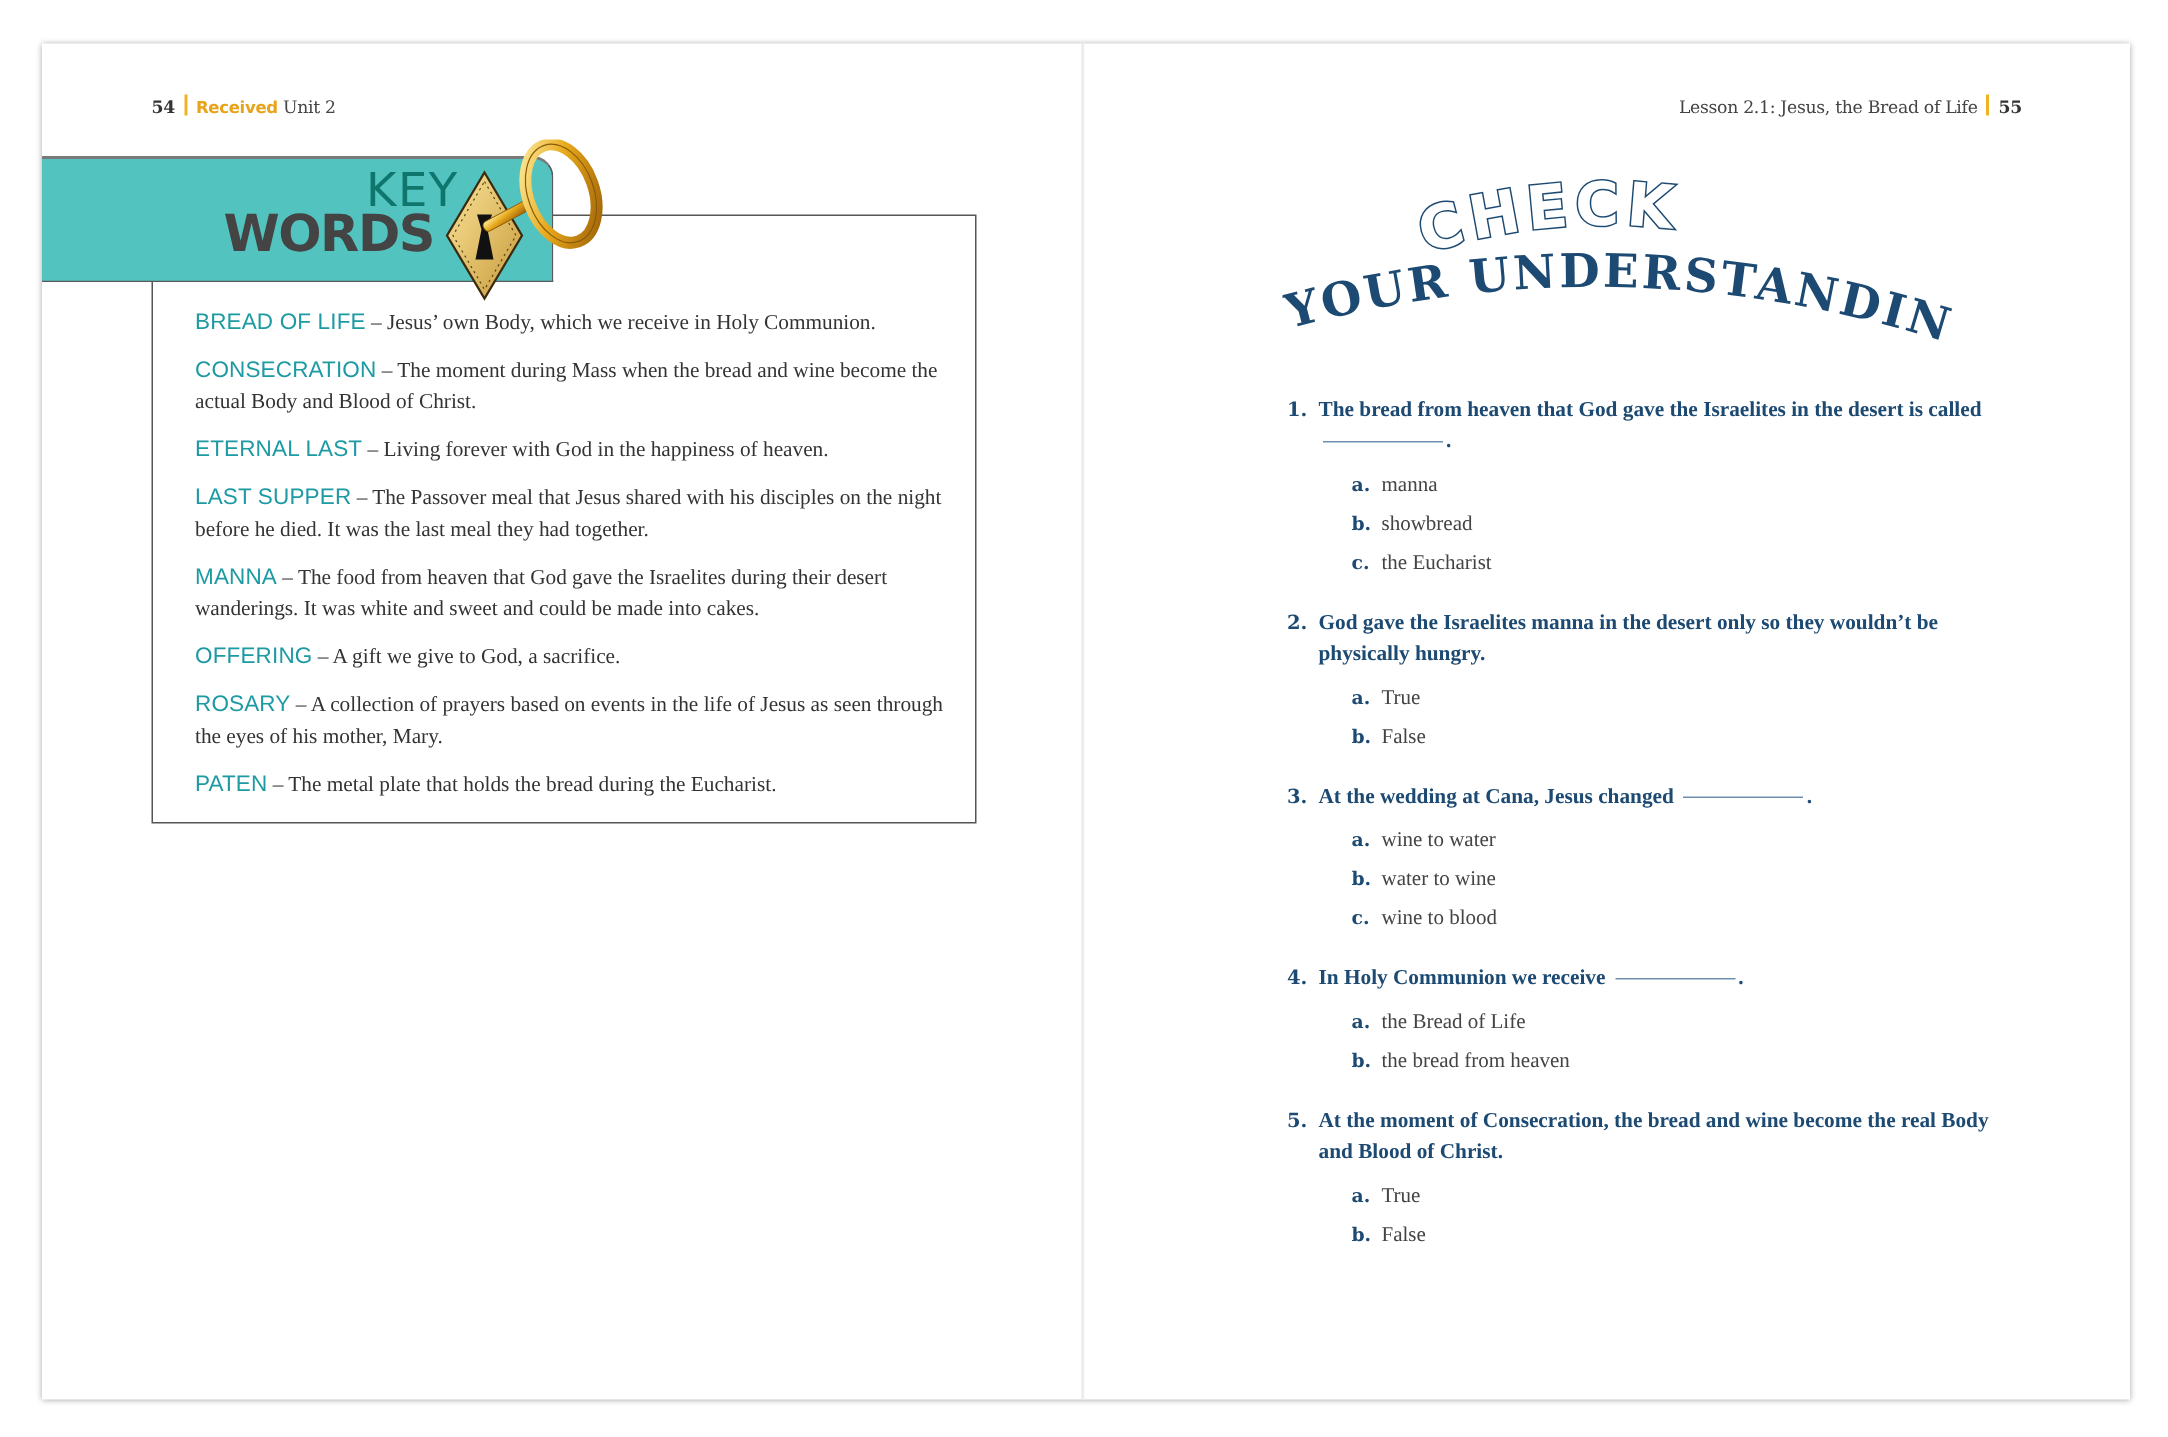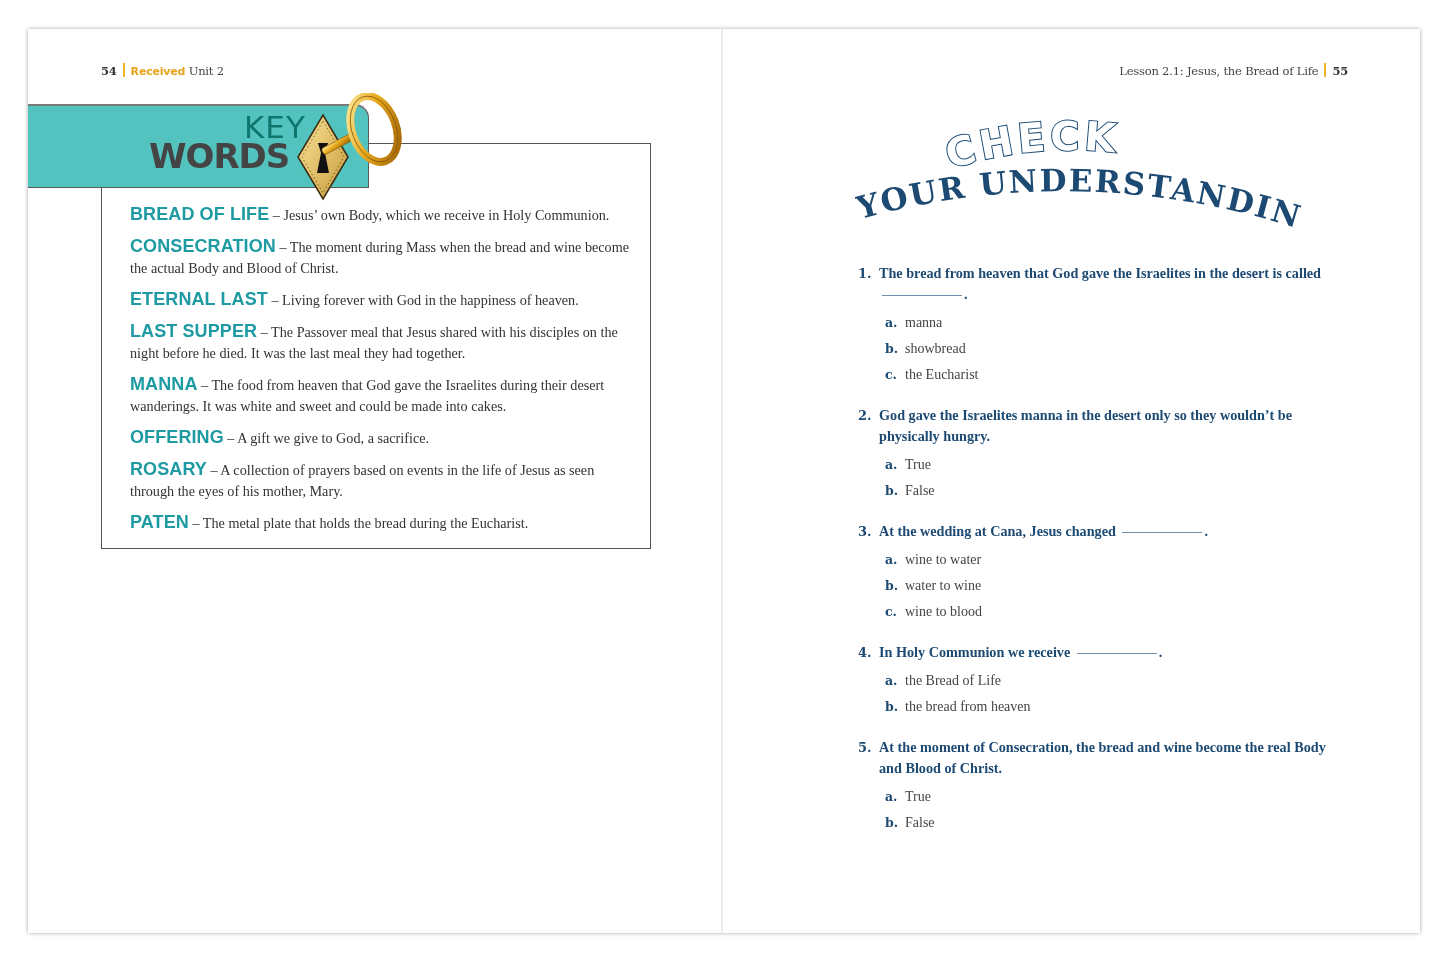--- a/index.html
+++ b/index.html
@@ -44,36 +44,36 @@
   .kw-box {
     position:absolute; left:73px; top:114px; width:548px; height:404px;
     border:1.5px solid #555;
     border-top-color:#555;
   }
   .kw-list { position:absolute; left:102px; top:175px; width:500px; }
   .kw-item {
     font-size:14.2px; line-height:21px; color:#333; margin-bottom:10px;
   }
   .kw-term {
-    font-family:"Liberation Sans", sans-serif; font-weight:bold; color:#1e9aa3;
-    font-size:18px; letter-spacing:0.1px;
+    font-family:"Liberation Sans", sans-serif; font-weight:normal; color:#1e9aa3;
+    font-size:15px; letter-spacing:0.1px;
   }
 
   
   .cyu-title { position:absolute; left:827px; top:82px; width:460px; height:120px; }
   .questions { position:absolute; left:830px; top:234px; width:470px; }
   .q { margin-bottom:17px; }
   .q-stem {
     color:#1d4a72; font-weight:bold; font-size:14.2px; line-height:21px;
     padding-left:21px; text-indent:-21px;
   }
   .q-num { display:inline-block; width:21px; text-indent:0; font-family:"DejaVu Serif", serif; font-size:13px; }
   .blank { display:inline-block; width:80px; border-bottom:1px solid #6f8fae; margin-left:3px; margin-right:2px; vertical-align:3px; }
   .opts { margin-top:5px; padding-left:27px; }
-  .opt { font-size:14px; color:#444; height:26px; line-height:26px; }
+  .opt { font-size:14px; color:#444; height:26px; line-height:26px;margin-left:16px; }
   .opt-letter {
     display:inline-block; width:20px; color:#1d4a72; font-weight:bold;
     font-family:"DejaVu Serif", serif; font-size:12.5px;
   }
 </style>
 </head>
 <body>
 
 <div class="spread">
   <div class="gutter"></div>

